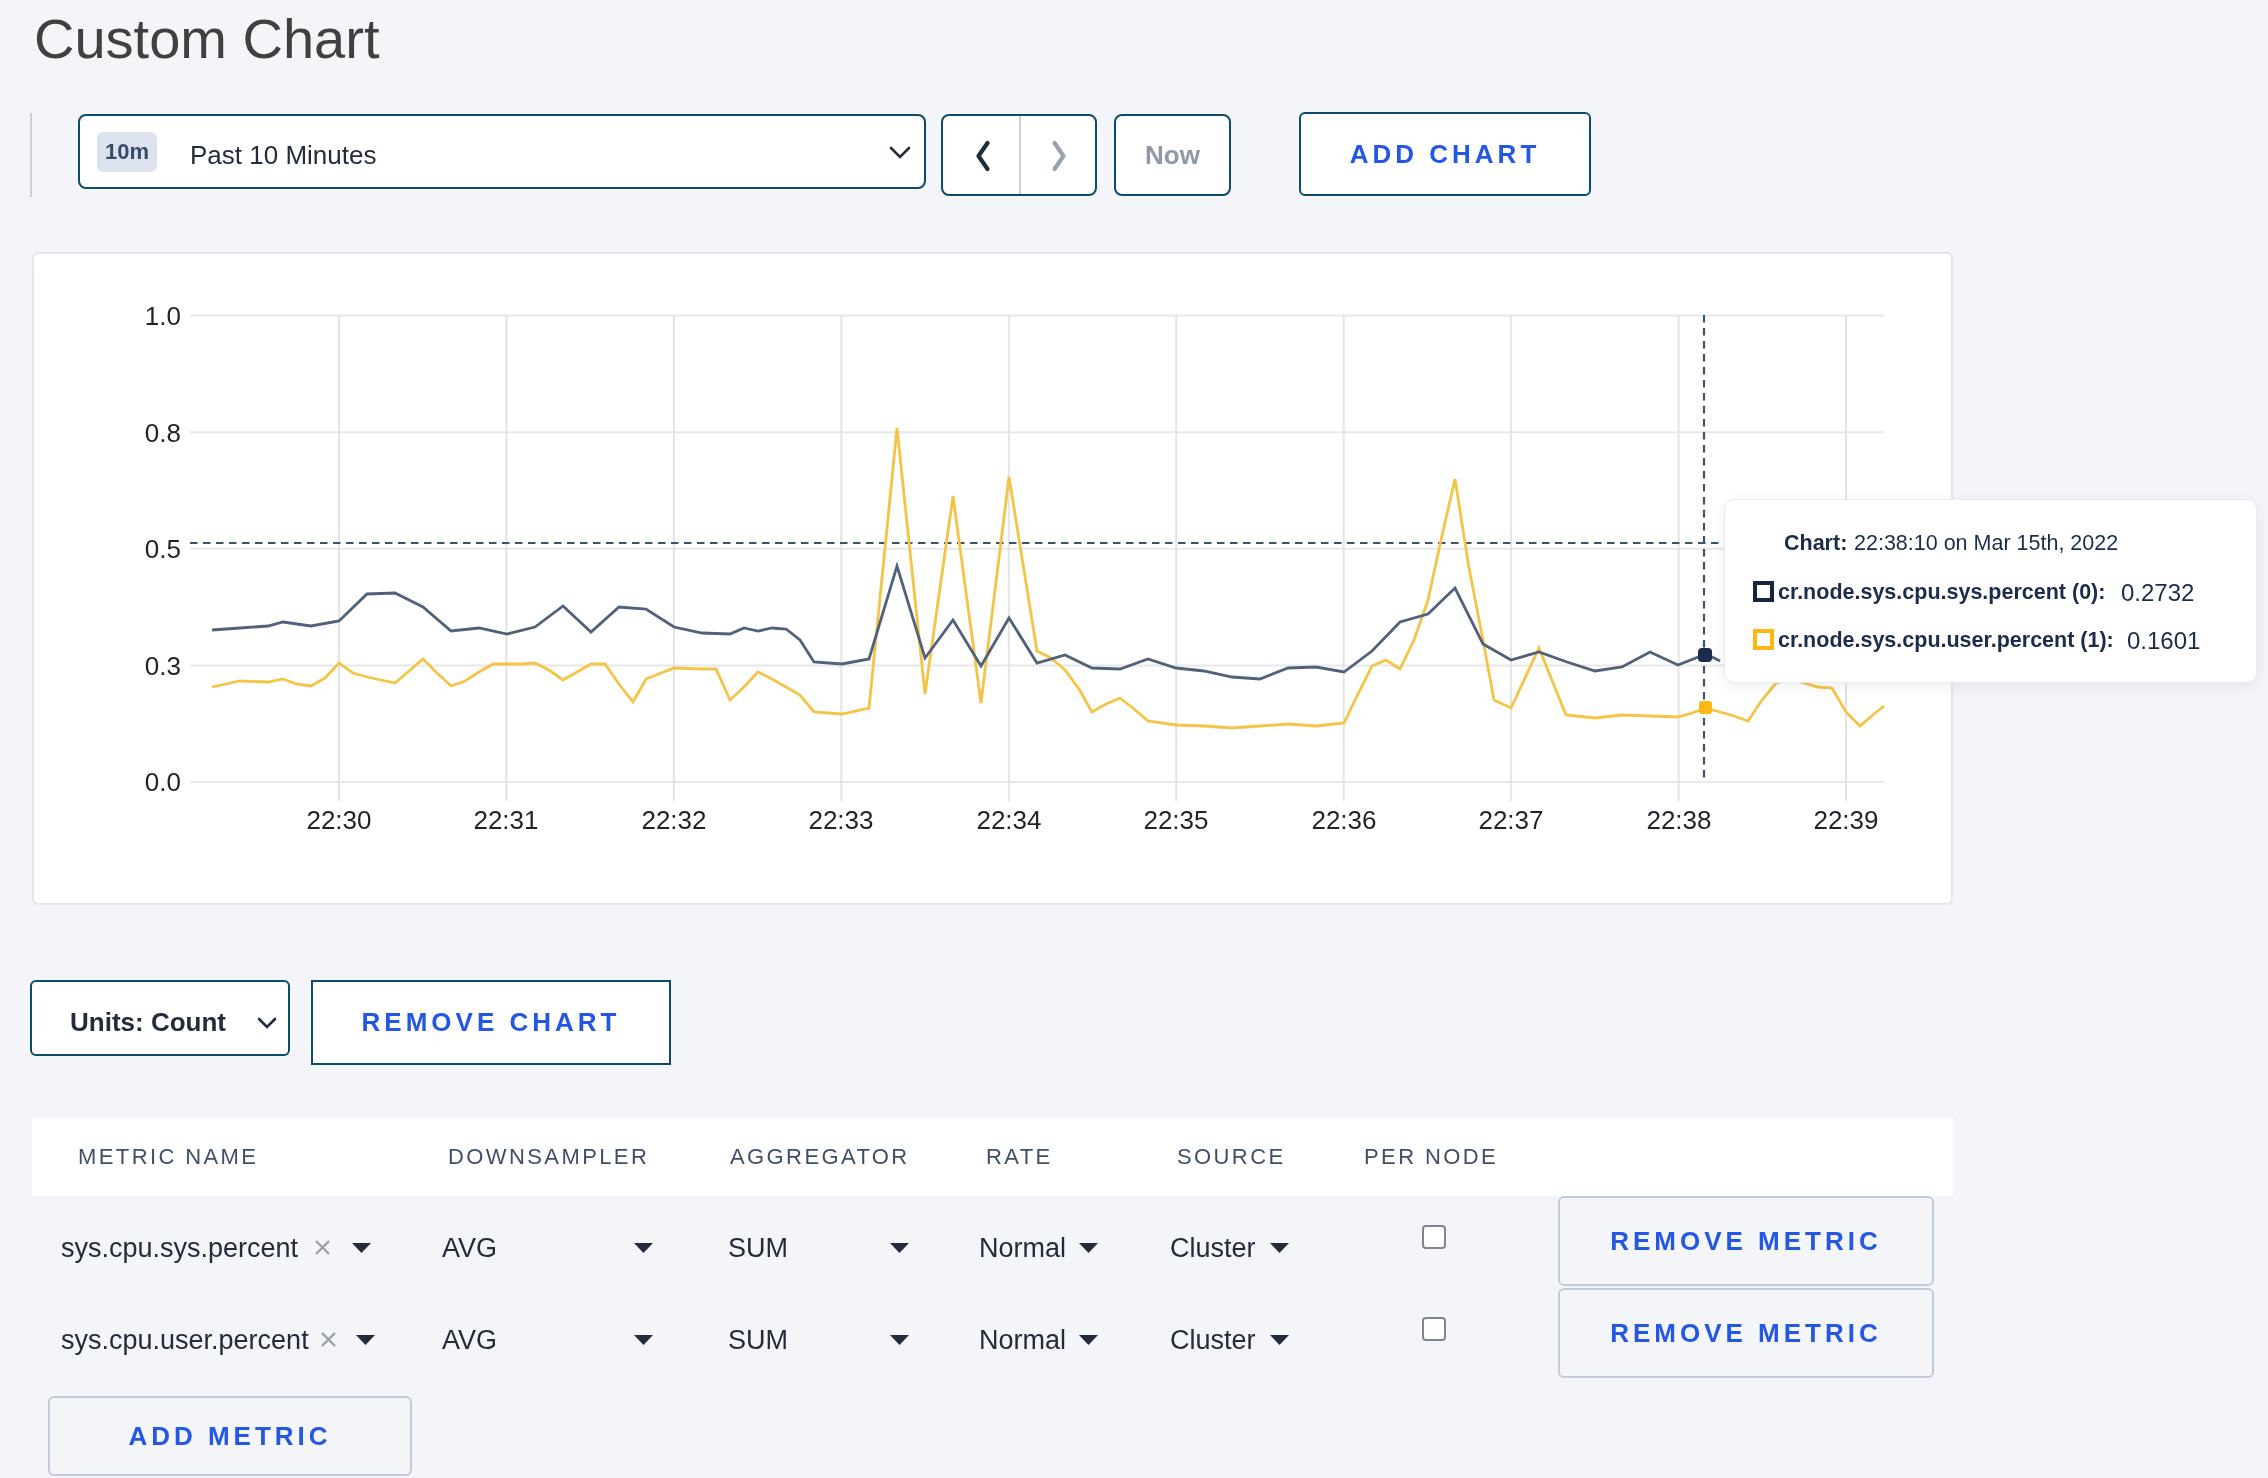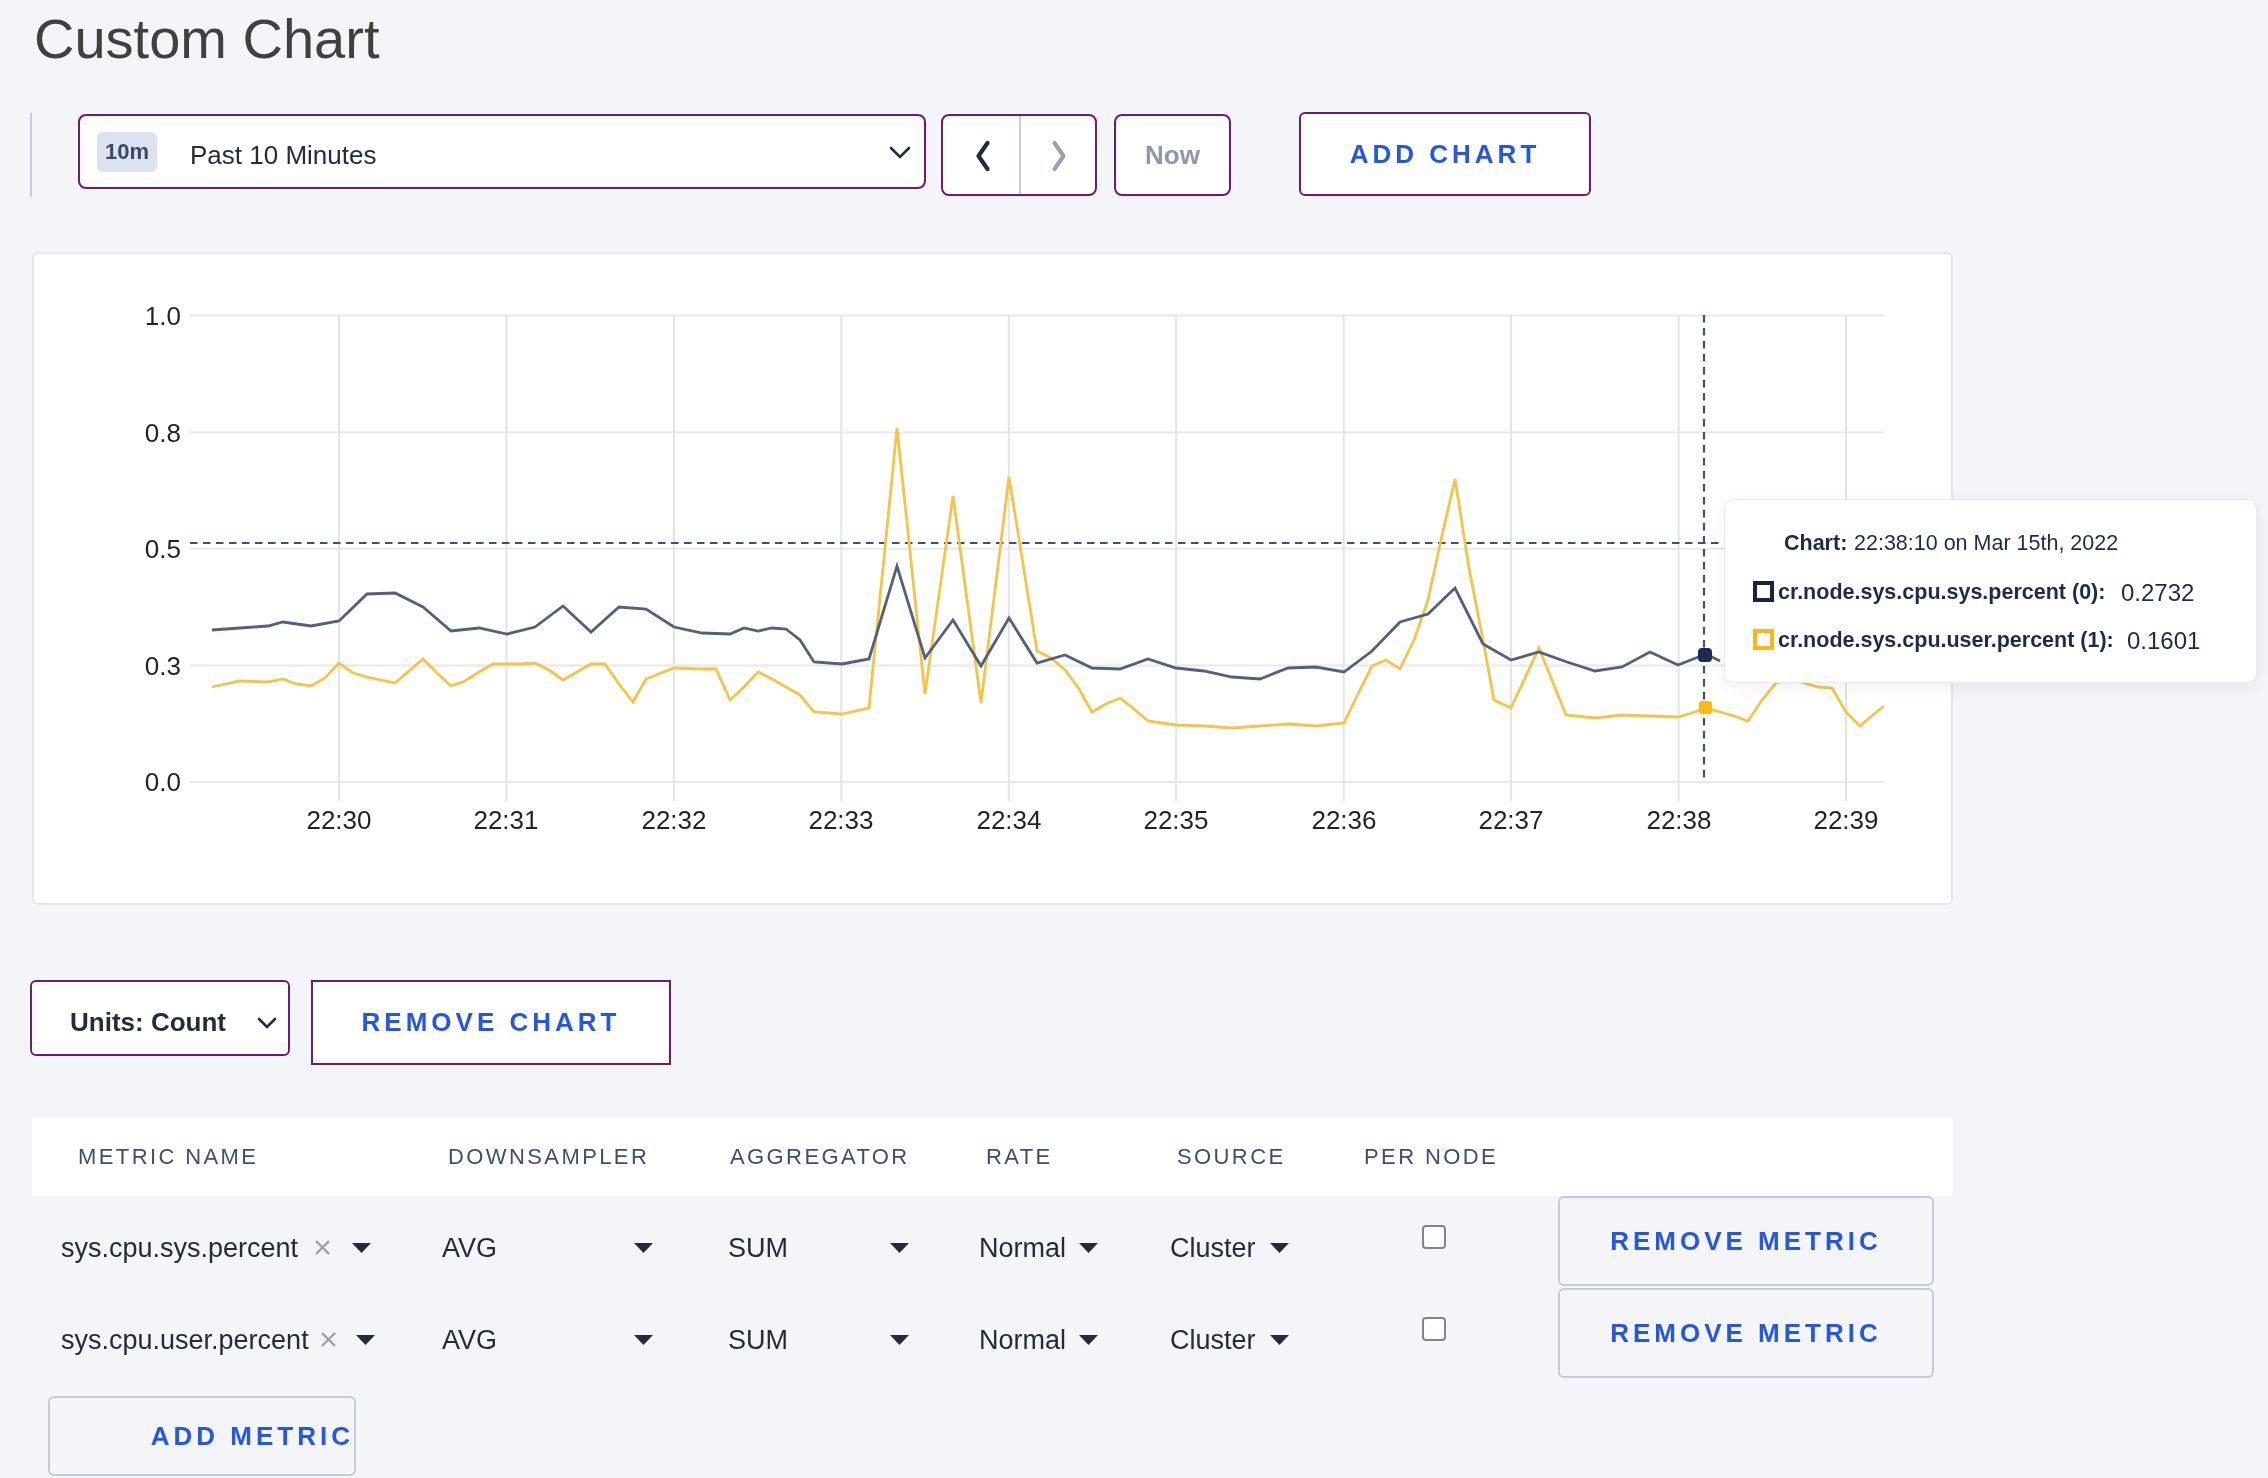--- a/index.html
+++ b/index.html
@@ -1,18 +1,18 @@
 <!DOCTYPE html>
 <html><head>
 <meta charset="utf-8">
 <style>
   * { margin:0; padding:0; box-sizing:border-box; }
   html,body { width:2268px; height:1478px; background:#f4f5f9; font-family:"Liberation Sans", sans-serif; overflow:hidden; }
   .abs { position:absolute; }
-  .btn { position:absolute; background:#fff; border:2px solid #701a75; border-radius:8px; }
+  .btn { position:absolute; background:#fff; border:2px solid #0c4a6e; border-radius:8px; }
   .bluetxt { color:#2458e4; font-weight:bold; letter-spacing:4px; font-size:26px; }
 </style>
 </head>
 <body>
 <div class="abs" style="left:34px; top:6px; font-size:56px; color:#404040;">Custom Chart</div>
 
 <div class="abs" style="left:30px; top:113px; width:2px; height:84px; background:#c9ced7;"></div>
 
 <div class="btn" style="left:78px; top:114px; width:848px; height:75px;">
   <div class="abs" style="left:17px; top:16px; width:60px; height:40px; background:#dde3ee; border-radius:6px; text-align:center; line-height:40px; font-size:22px; font-weight:bold; color:#3b4a68;">10m</div>
@@ -170,15 +170,15 @@
       <path d="M1 1 L10.5 11 L20 1 Z" fill="#242b3a"></path>
     </svg>
   <span class="abs" style="left:1170px; top:33px;">Cluster</span>
   <svg class="abs" style="left:1269px; top:42px;" width="21" height="12" viewBox="0 0 21 12">
       <path d="M1 1 L10.5 11 L20 1 Z" fill="#242b3a"></path>
     </svg>
   <div class="abs" style="left:1422px; top:25px; width:24px; height:24px; border:2px solid #7d8594; border-radius:4px; background:#fff;"></div>
   <div class="abs" style="left:1558px; top:-4px; width:376px; height:90px; border:2px solid #c4cbd8; border-radius:6px; text-align:center;"><span class="bluetxt" style="line-height:86px;">REMOVE METRIC</span></div>
 </div>
 
-<div class="btn" style="left:48px; top:1396px; width:308px; height:80px; border-radius:6px; text-align:right; background:transparent; border-color:#c4cbd8;">
+<div class="btn" style="left:48px; top:1396px; width:364px; height:80px; border-radius:6px; text-align:center; background:transparent; border-color:#c4cbd8;">
   <div class="bluetxt" style="line-height:76px;">ADD METRIC</div>
 </div>
 
 </body></html>

